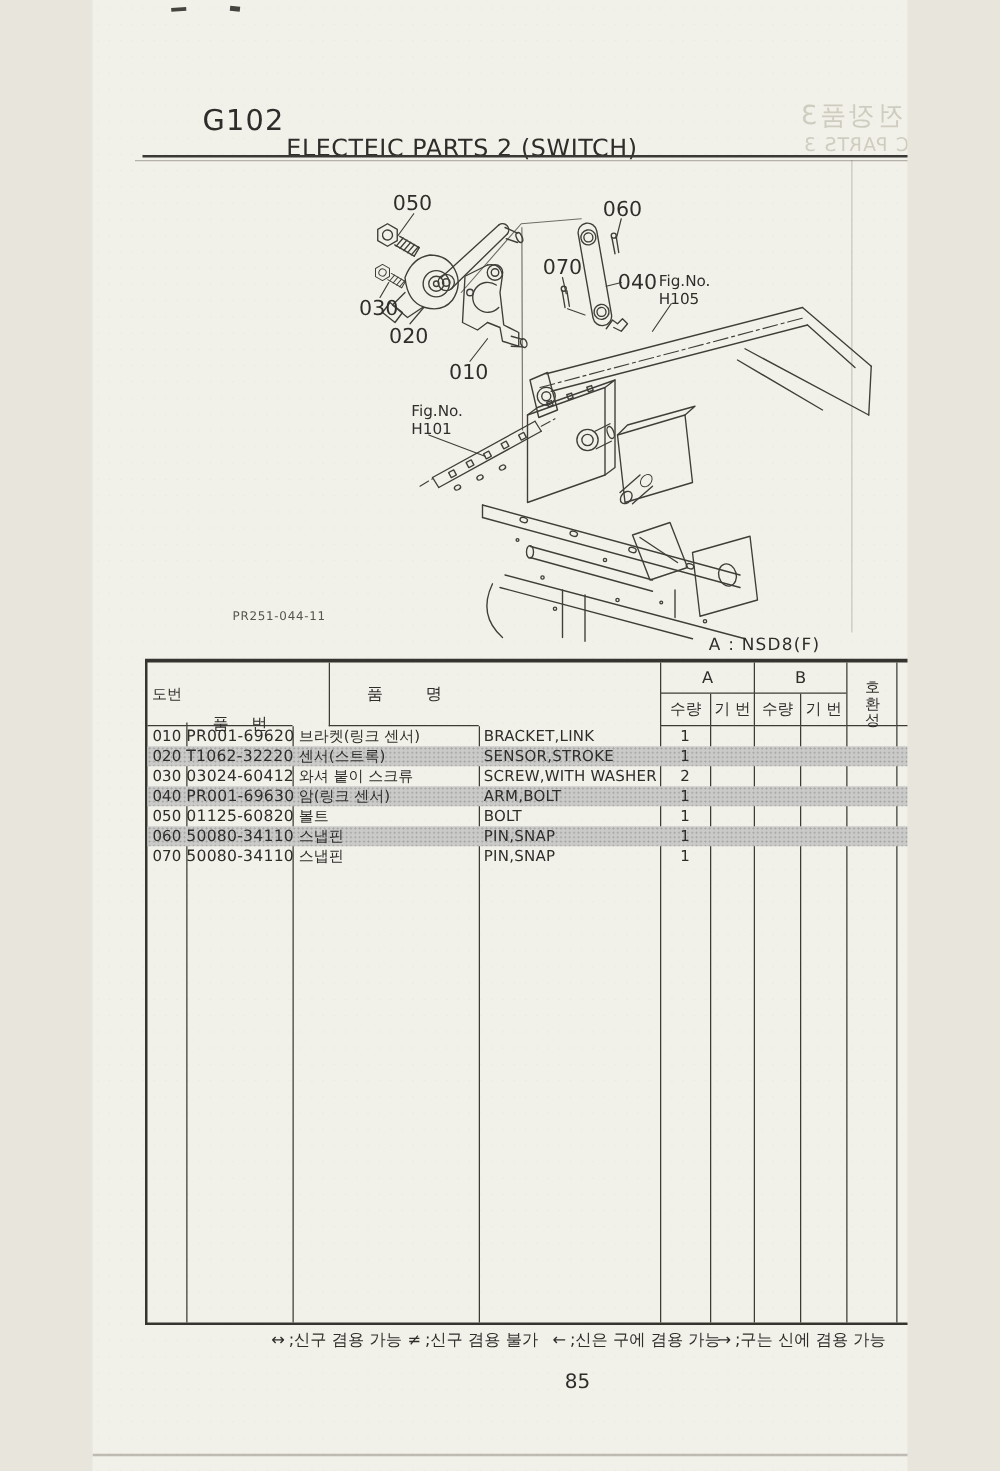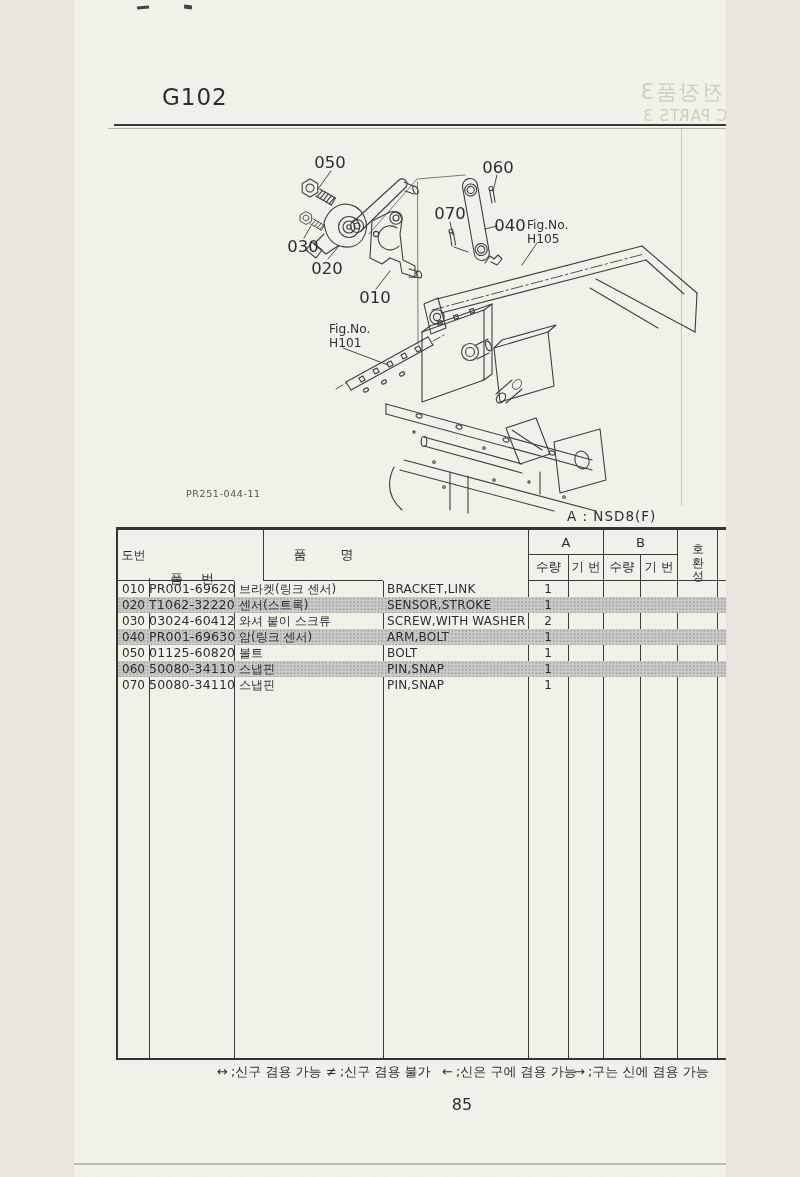--- a/index.html
+++ b/index.html
@@ -102,20 +102,21 @@
 <body>
 
 <div class="page">
 
   <div class="mark" style="left:63px;top:6px;width:12px;height:3px;transform:rotate(-4deg)"></div>
   <div class="mark" style="left:110px;top:5px;width:8px;height:4px;transform:rotate(6deg)"></div>
   <div class="edge-line-bottom"></div>
   <div class="fold-line"></div>
 
   <div class="title-code">G102</div>
+  <div class="title-en">ELECTEIC PARTS 2 (SWITCH)</div>
   <div class="rule1"></div>
   <div class="rule2"></div>
 
   <div class="bleed-title">
     <div class="l1">G105  전장품3</div>
     <div class="l2">ELECTRIC PARTS 3</div>
   </div>
 
   <svg class="diagram" width="445" height="372" viewBox="0 0 445 372" fill="none" stroke="#3f3e39" stroke-width="1.1" stroke-linecap="round" stroke-linejoin="round">
 

